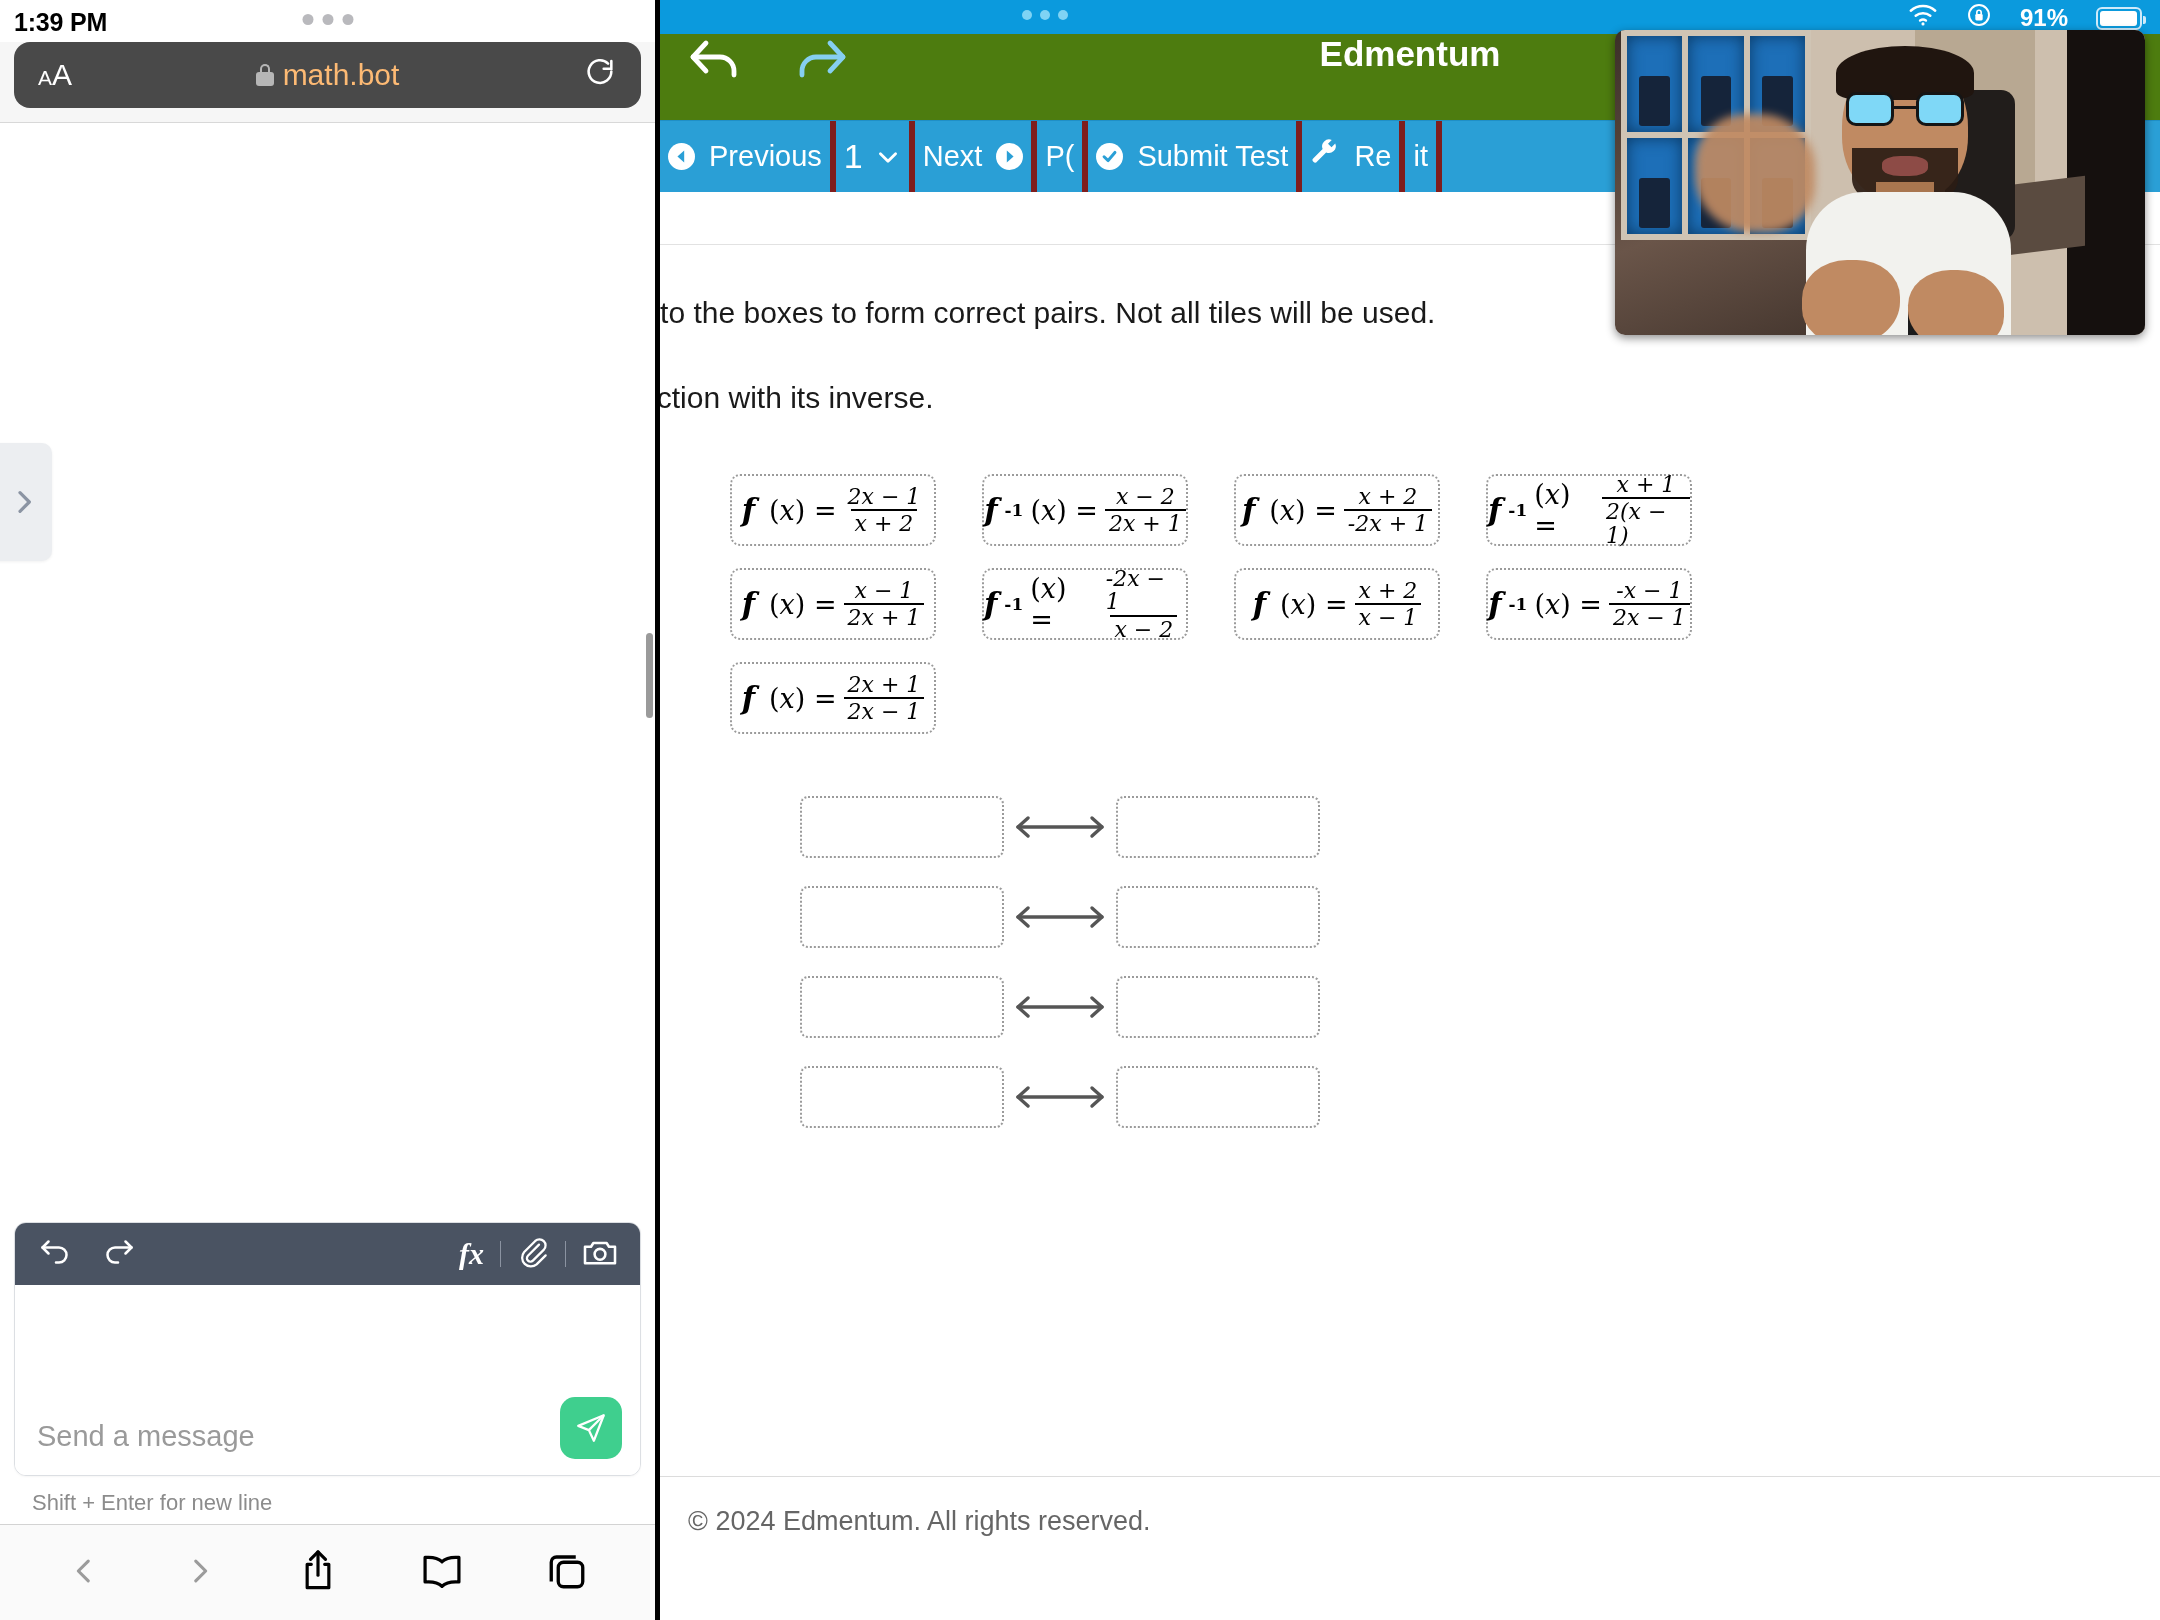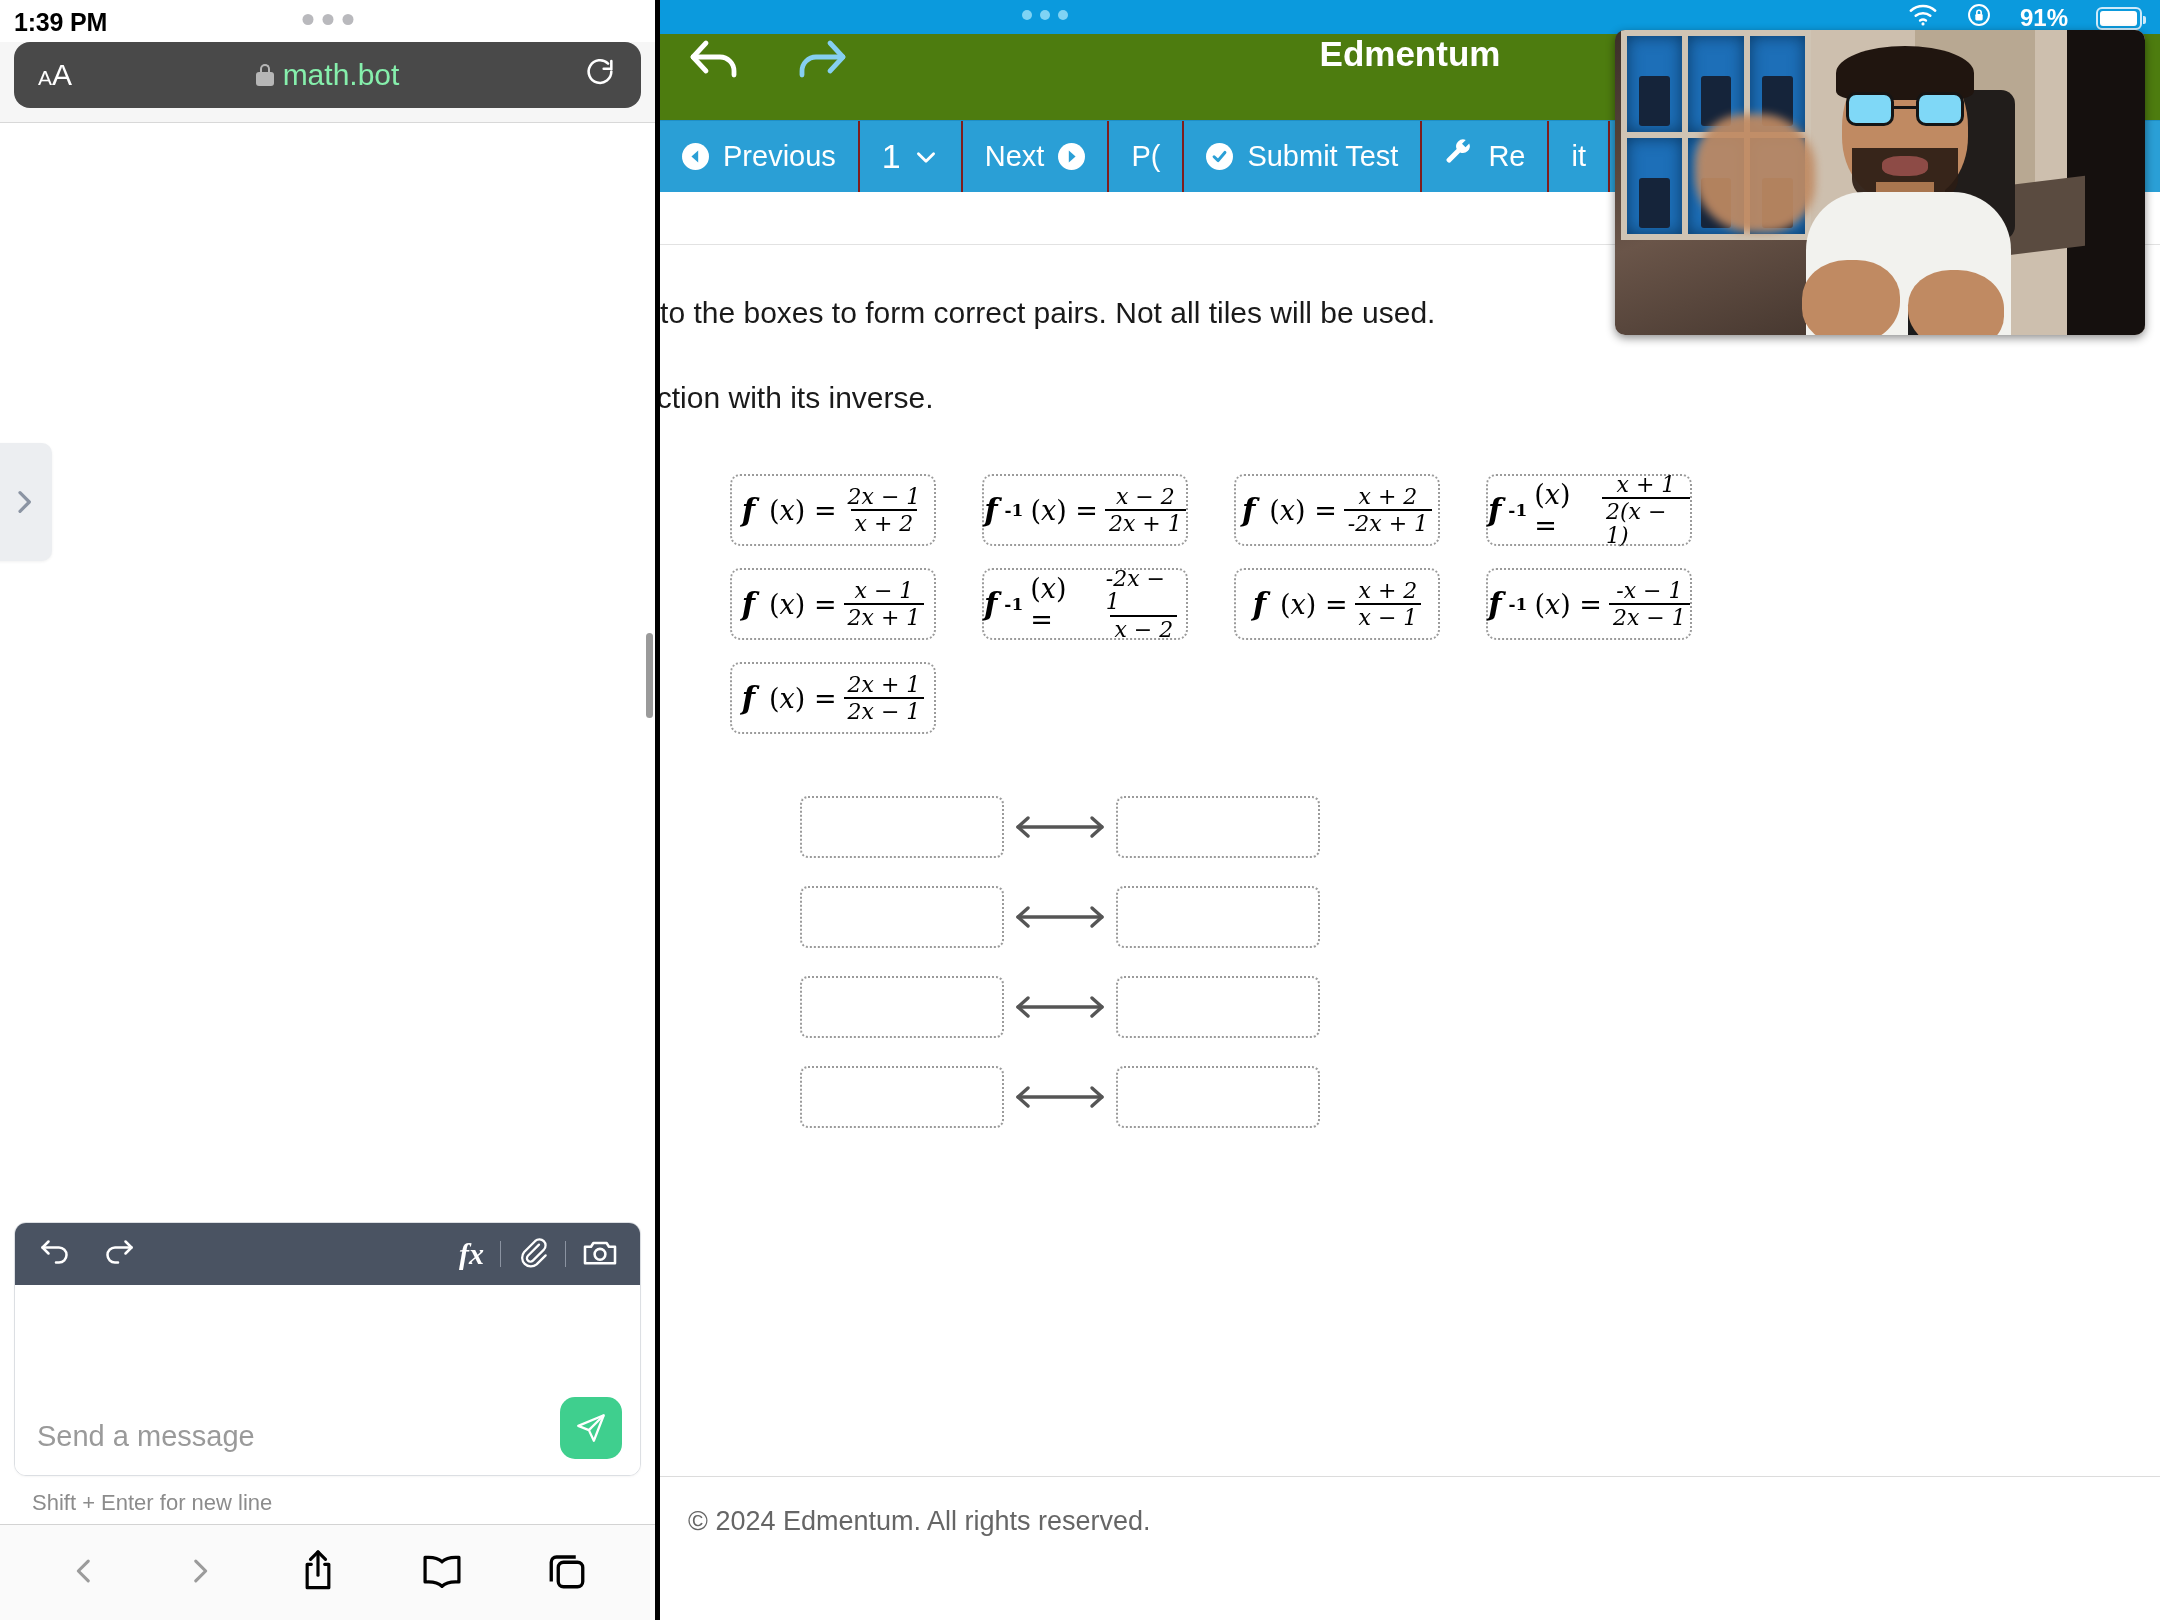--- a/index.html
+++ b/index.html
@@ -49,21 +49,21 @@
   .lock-icon { width: 18px; height: 22px; position: relative; display:inline-block; }
   .lock-icon .shackle {
     position: absolute; top: 0; left: 4px; width: 10px; height: 9px;
     border: 2.5px solid #b6b6b6; border-bottom: none;
     border-radius: 6px 6px 0 0;
   }
   .lock-icon .body {
     position: absolute; bottom: 0; left: 0; width: 18px; height: 14px;
     background: #b6b6b6; border-radius: 3px;
   }
-  .url-text { color: #86efac; font-size: 30px; font-weight: 500; }
+  .url-text { color: #fdba74; font-size: 30px; font-weight: 500; }
   .reload-btn { margin-left: auto; color: #fff; }
 
   .chat-area { flex: 1 1 auto; position: relative; background: #fff; }
   .side-handle {
     position: absolute; left: -12px; top: 320px;
     width: 64px; height: 118px; background: #eceef1;
     border-radius: 10px; display: flex; align-items: center;
     justify-content: flex-end; padding-right: 12px;
     box-shadow: 0 1px 3px rgba(0,0,0,0.06);
   }
@@ -136,22 +136,22 @@
     color: #fff; font-size: 35px; font-weight: bold; pointer-events: none;
   }
   .nav-arrows { display: flex; gap: 52px; align-items: center; z-index: 2; }
 
   .ed-toolbar {
     height: 72px; background: #2a9fd6; display: flex; align-items: stretch;
     border-top: 1px solid #1f8fc6;
   }
   .tb-item {
     display: flex; align-items: center; gap: 14px;
-    padding: 0 22px; color: #fff; font-size: 29px;
-    border-right: 2px solid #7f1d1d; white-space: nowrap; text-align: right;
+    padding: 0 8px; color: #fff; font-size: 29px;
+    border-right: 6px solid #7f1d1d; white-space: nowrap; text-align: right;
   }
   .tb-item.page-sel { gap: 12px; font-size: 34px; }
   .circ-icon {
     width: 27px; height: 27px; border-radius: 50%; background: #fff;
     display: flex; align-items: center; justify-content: center; flex: 0 0 27px;
   }
 
   .ed-content { position: relative; background: #fff; height: 1374px; overflow: hidden; }
   .ed-rule { height: 1px; background: #e2e2e2; margin-top: 52px; }
   .instructions { padding: 48px 0 0 0; }

